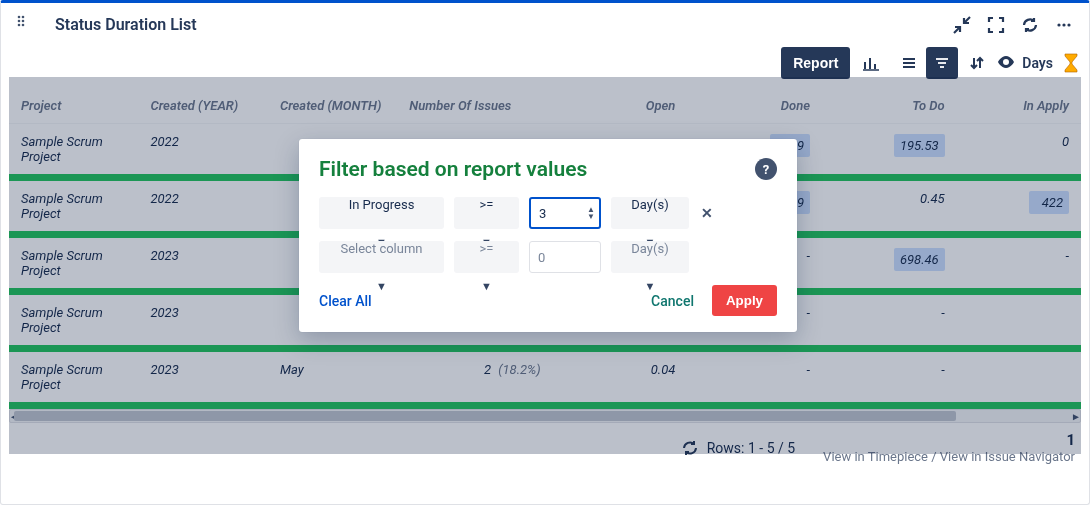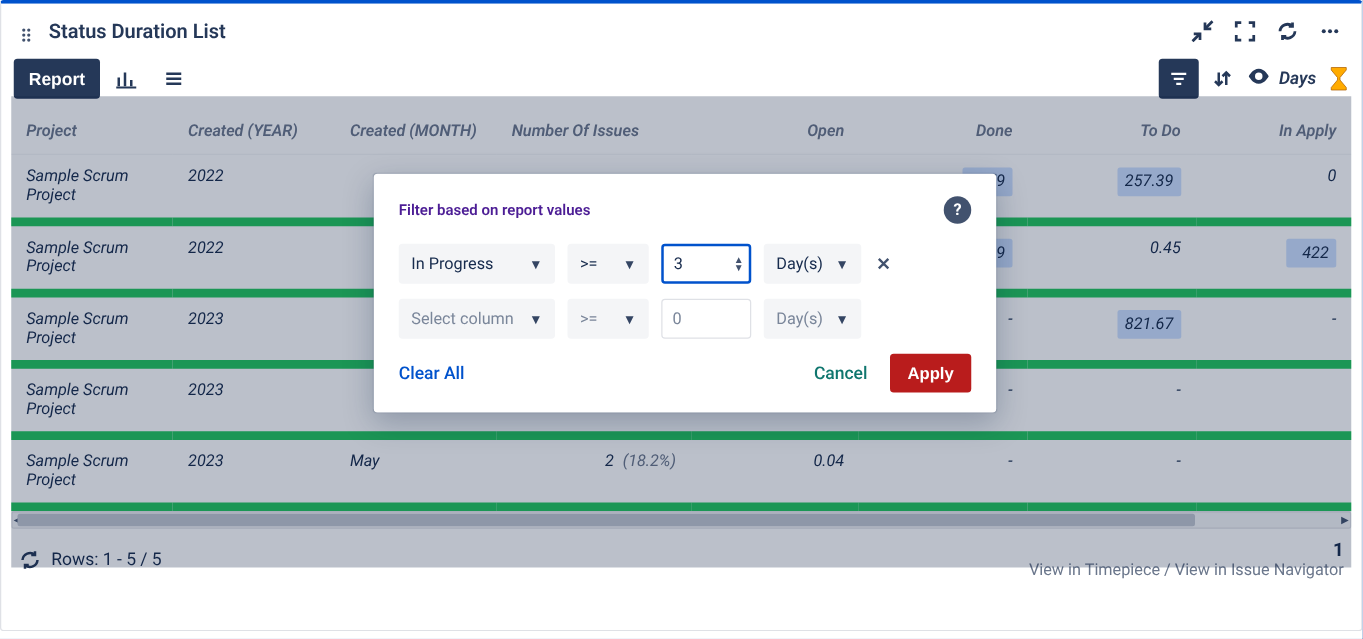--- a/index.html
+++ b/index.html
@@ -1,73 +1,73 @@
 <!DOCTYPE html>
 <html><head>
 <meta charset="utf-8">
 <style>
   * { box-sizing: border-box; margin:0; padding:0; }
   html,body { width:1090px; height:511px; font-family: -apple-system, "Segoe UI", Roboto, Arial, sans-serif; font-size:14px; color:#172B4D; background:#fff; overflow:hidden; }
   .frame { width:1090px; height:505px; border:1px solid #dfe1e6; border-top:3px solid #0052CC; border-radius:3px; margin:0; position:relative; }
   .header { display:flex; align-items:center; justify-content:space-between; padding:12px 16px 8px 16px; }
-  .header-left { display:flex; align-items:flex-end; gap:10px; }
+  .header-left { display:flex; align-items:flex-start; gap:26px; }
   .title { font-size:16px; font-weight:600; color:#253858; }
   .header-right { display:flex; align-items:center; gap:16px; color:#253858; }
   .header-icon { cursor:pointer; display:flex; align-items:center; justify-content:center; }
-  .toolbar { display:flex; align-items:center; justify-content:space-between; padding:4px 10px 8px 10px; }
+  .toolbar { display:flex; align-items:center; justify-content:flex-end; padding:4px 10px 8px 10px; }
   .toolbar-left { display:flex; align-items:center; gap:4px; }
   .report-btn { background:#253858; color:#fff; border:none; padding:8px 12px; font-weight:600; font-size:14px; border-radius:3px; cursor:pointer; }
   .icon-btn { background:transparent; border:none; padding:8px; cursor:pointer; display:flex; align-items:center; justify-content:center; color:#253858; }
-  .toolbar-right { display:flex; align-items:center; gap:10px;font-style:italic; }
+  .toolbar-right { display:flex; align-items:center; gap:10px; }
   .filter-active { width:32px; height:32px; background:#253858; color:#fff; display:flex; align-items:center; justify-content:center; border-radius:3px; cursor:pointer; }
   .days-seg { display:flex; align-items:center; gap:6px; }
   .eye-icon { color:#253858; }
   .days-text { font-weight:600; color:#253858; }
   .table-wrap { overflow:hidden; position:relative; padding:0 8px; }
   table { border-collapse:collapse; width:100%; table-layout:fixed; }
   th,td { padding:10px 12px; text-align:left; font-size:13px; vertical-align:top;font-style:italic; }
   th { color:#6B778C; font-weight:600; background:#fff; border-bottom:1px solid #f4f5f7; }
   td { border-bottom:7px solid #22c55e; color:#172B4D; }
   td.num, th.num { text-align:right; }
   .pct { color:#6B778C; margin-left:4px;margin-top:16px; }
   .cell-chip { display:inline-block; background:#cce0ff; padding:4px 6px; border-radius:2px; min-width:40px; text-align:right; }
   .hscroll { height:14px; background:#f4f5f7; border:1px solid #dfe1e6; margin:0 8px; position:relative; border-radius:2px; }
   .hscroll .thumb { position:absolute; left:4px; top:1px; height:10px; width:88%; background:#c1c7d0; border-radius:2px; }
   .hscroll .arr { position:absolute; top:-1px; width:12px; height:14px; display:flex; align-items:center; justify-content:center; font-size:10px; color:#42526E; }
   .hscroll .arr.l { left:-2px; }
   .hscroll .arr.r { right:-2px; }
-  .footer { display:flex; align-items:center; justify-content:space-between; padding:8px 14px; font-size:14px; color:#172B4D; }
+  .footer { display:flex; align-items:center; justify-content:flex-end; padding:8px 14px; font-size:14px; color:#172B4D;gap:28px; }
   .footer-left { display:flex; align-items:center; gap:8px; }
   .footer-right { text-align:right; font-size:13px; }
   .footer-links { color:#6B778C; }
   .footer a { color:#6B778C; text-decoration:none; }
   .page1 { font-weight:700; font-size:15px; }
 
   .dim { position:absolute; left:8px; right:8px; top:74px; bottom:50px; background:rgba(9,30,66,0.28); pointer-events:none; }
 
   .modal { position:absolute; left:298px; top:136px; width:498px; background:#fff; border-radius:3px; box-shadow:0 8px 24px rgba(9,30,66,0.25), 0 0 1px rgba(9,30,66,0.2); padding:18px 20px 16px 20px; }
   .modal-head { display:flex; align-items:center; justify-content:space-between; margin-bottom:16px; }
-  .modal-title { font-size:12px; font-weight:600; color:#4c1d95; }
+  .modal-title { font-size:21px; font-weight:600; color:#15803d; }
   .help-icon { width:22px; height:22px; background:#42526E; color:#fff; border-radius:50%; display:flex; align-items:center; justify-content:center; font-weight:700; font-size:13px; cursor:pointer; }
   .filter-row { display:flex; align-items:center; gap:10px; margin-bottom:12px; }
-  .sel { height:32px; background:#f4f5f7; border:none; border-radius:3px; padding:0 10px; display:flex; align-items:center; justify-content:space-between; gap:8px; font-size:13px; color:#172B4D; cursor:pointer; }
+  .sel { height:32px; background:#f4f5f7; border:none; border-radius:3px; padding:0 10px; display:flex; align-items:center; justify-content:space-between; gap:24px; font-size:13px; color:#172B4D; cursor:pointer;flex-direction:column; }
   .sel.placeholder { color:#7A869A; }
   .sel .chev { font-size:11px; color:#344563; }
   .sel.col   { width:125px; }
   .sel.op    { width:65px; }
   .sel.unit  { width:78px; }
   .numinput { width:72px; height:32px; border:2px solid #0052CC; border-radius:3px; display:flex; align-items:center; padding:0 4px 0 8px; font-size:13px; }
   .numinput.plain { border:1px solid #dfe1e6; color:#7A869A; }
   .numinput .stepper { margin-left:auto; display:flex; flex-direction:column; line-height:7px; font-size:8px; color:#42526E; }
   .remove-x { font-size:14px; cursor:pointer; color:#42526E; margin-left:2px; font-weight:700; }
   .modal-foot { display:flex; align-items:center; justify-content:space-between; margin-top:8px; }
   .clear-all { color:#0052CC; font-weight:500; cursor:pointer; }
   .foot-btns { display:flex; align-items:center; gap:18px; }
   .cancel-btn { color:#0f766e; cursor:pointer; font-weight:500; }
-  .apply-btn { background:#b91c1c; color:#fff; border:none; padding:8px 14px; font-weight:600; border-radius:3px; cursor:pointer; }
+  .apply-btn { background:#ef4444; color:#fff; border:none; padding:8px 14px; font-weight:600; border-radius:3px; cursor:pointer; }
 </style>
 </head>
 <body>
 
 <div class="frame">
 
   <div class="header">
     <div class="header-left">
       <span class="header-icon">
         <svg width="12" height="12" viewBox="0 0 12 12" fill="#42526E">
@@ -192,41 +192,41 @@
         </tr>
       </thead>
       <tbody id="tbody">
           <tr>
             <td>Sample Scrum Project</td>
             <td>2022</td>
             <td></td>
             <td class="num"></td>
             <td class="num"></td>
             <td class="num"><span class="cell-chip">7.79</span></td>
-            <td class="num"><span class="cell-chip">257.39</span></td>
+            <td class="num"><span class="cell-chip">195.53</span></td>
             <td class="num">0</td>
           </tr>
           <tr>
             <td>Sample Scrum Project</td>
             <td>2022</td>
             <td></td>
             <td class="num"></td>
             <td class="num"></td>
             <td class="num"><span class="cell-chip">7.49</span></td>
             <td class="num">0.45</td>
             <td class="num"><span class="cell-chip">422</span></td>
           </tr>
           <tr>
             <td>Sample Scrum Project</td>
             <td>2023</td>
             <td></td>
             <td class="num"></td>
             <td class="num"></td>
             <td class="num">-</td>
-            <td class="num"><span class="cell-chip">821.67</span></td>
+            <td class="num"><span class="cell-chip">698.46</span></td>
             <td class="num">-</td>
           </tr>
           <tr>
             <td>Sample Scrum Project</td>
             <td>2023</td>
             <td></td>
             <td class="num"></td>
             <td class="num"></td>
             <td class="num">-</td>
             <td class="num">-</td>

